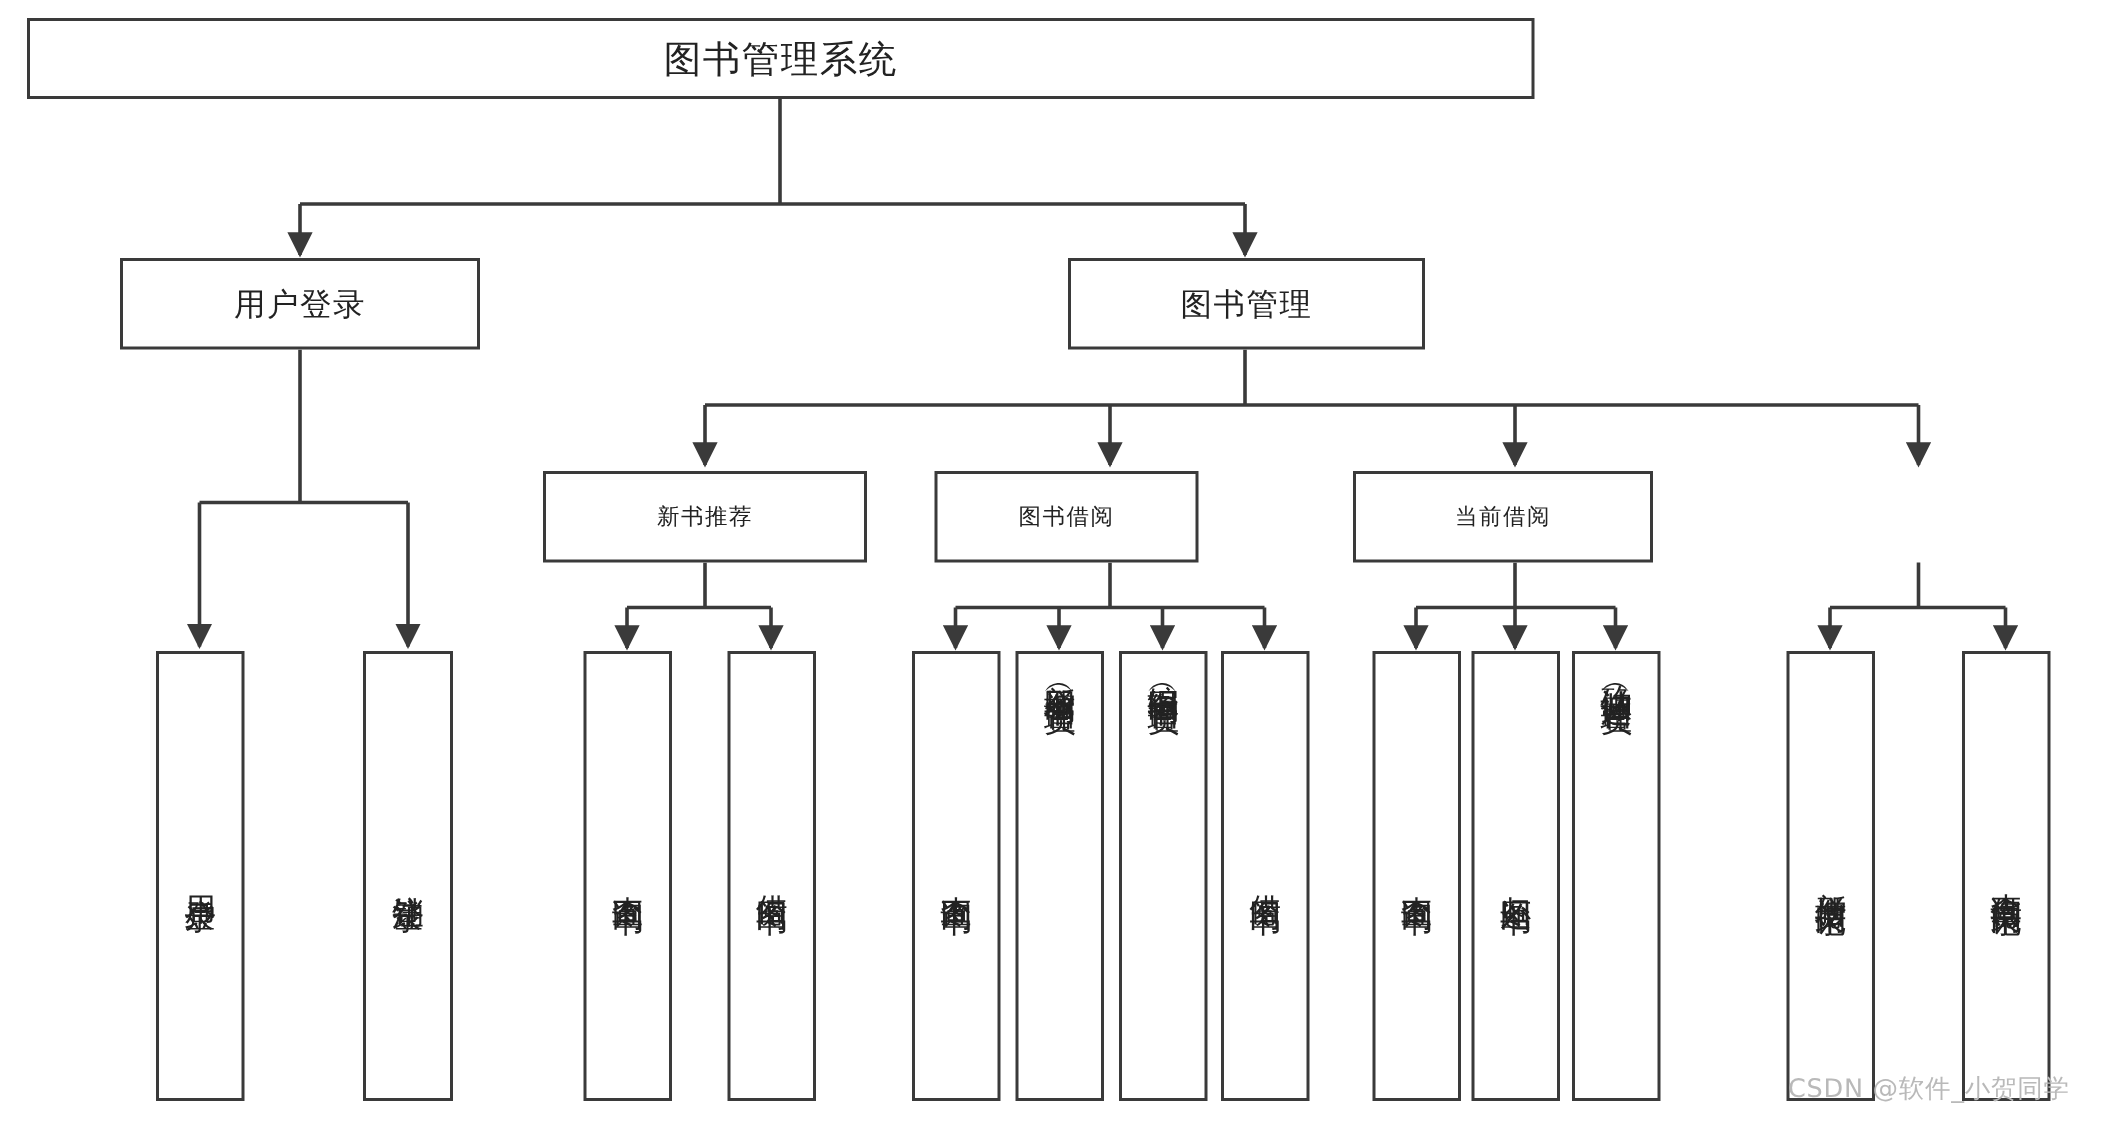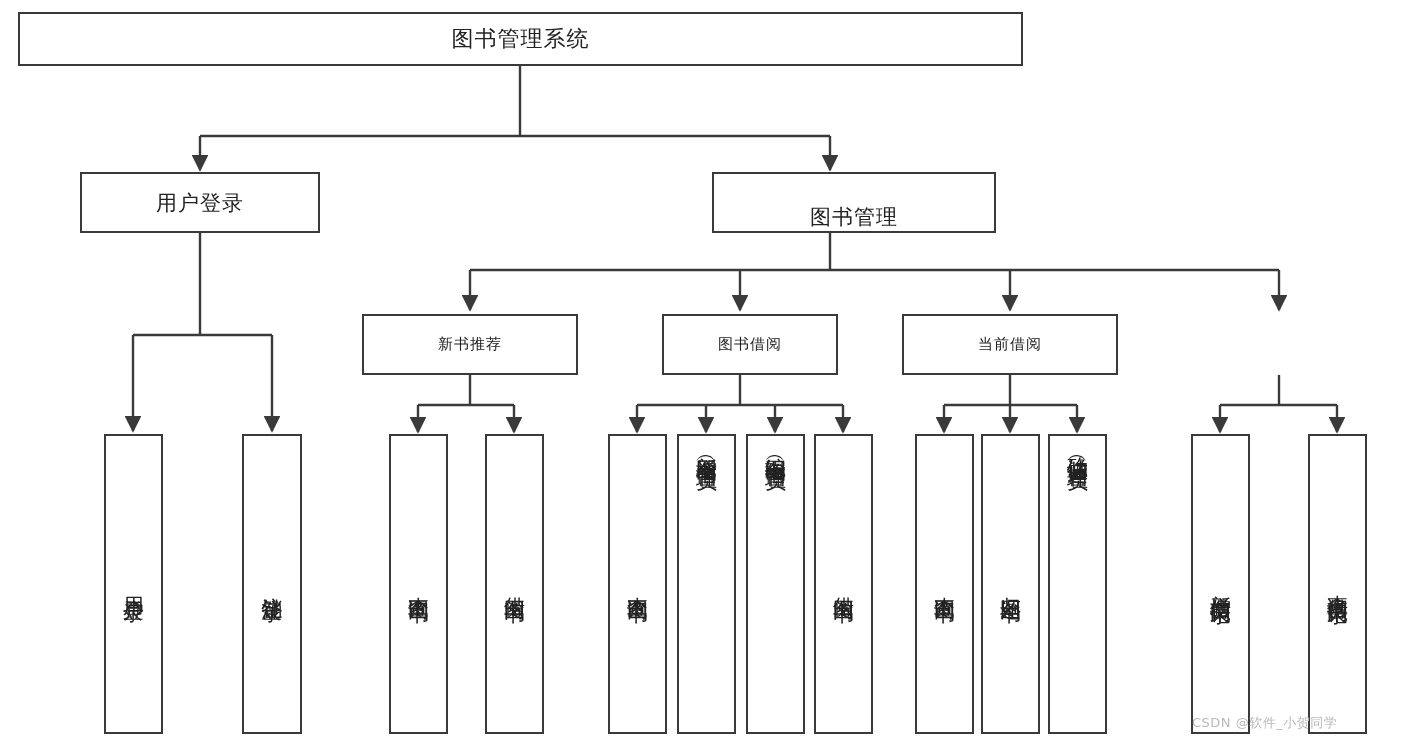--- a/index.html
+++ b/index.html
@@ -22,21 +22,21 @@
     position: absolute;
     box-sizing: border-box;
     border: 2px solid #3a3a3a;
     background: #ffffff;
     display: flex;
     align-items: center;
     justify-content: center;
     text-align: center;
   }
   .node-root {
-    font-size: 22px;
+    font-size: 25px;
     letter-spacing: 1px;
   }
   .node-l1 {
     font-size: 21px;
     letter-spacing: 1px;
   }
   .node-l2 {
     font-size: 15px;
     letter-spacing: 1px;
   }
@@ -72,21 +72,21 @@
     left: 0;
     top: 0;
     width: 1405px;
     height: 747px;
     pointer-events: none;
   }
   .watermark {
     position: absolute;
     left: 1192px;
     top: 714px;
-    font-size: 13px;
+    font-size: 17px;
     color: #b9b9b9;
     white-space: nowrap;
     letter-spacing: 0.5px;
   }
 </style>
 </head>
 <body>
 
 <div id="canvas">
 
@@ -140,31 +140,31 @@
     </g>
   </svg>
 
   <div class="node node-root" style="left:18px; top:12px; width:1005px; height:54px;">
     <span>图书管理系统</span>
   </div>
 
   <div class="node node-l1" style="left:80px; top:172px; width:240px; height:61px;">
     <span>用户登录</span>
   </div>
-  <div class="node node-l1" style="left:712px; top:172px; width:284px; height:61px;align-items:flex-end;">
+  <div class="node node-l1" style="left:712px; top:172px; width:238px; height:61px;">
     <span>图书管理</span>
   </div>
 
   <div class="node node-l2" style="left:362px; top:314px; width:216px; height:61px;">
     <span>新书推荐</span>
   </div>
-  <div class="node node-l2" style="left:662px; top:314px; width:176px; height:61px;">
+  <div class="node node-l2" style="left:623px; top:314px; width:176px; height:61px;">
     <span>图书借阅</span>
   </div>
-  <div class="node node-l2" style="left:902px; top:314px; width:216px; height:61px;">
+  <div class="node node-l2" style="left:902px; top:314px; width:200px; height:61px;">
     <span>当前借阅</span>
   </div>
 
   <div class="leaf center" style="left:104px; top:434px; width:59px; height:300px;">
     <span class="leaf-text">用户登录</span>
   </div>
   <div class="leaf center" style="left:242px; top:434px; width:60px; height:300px;">
     <span class="leaf-text">注销登录</span>
   </div>
 

